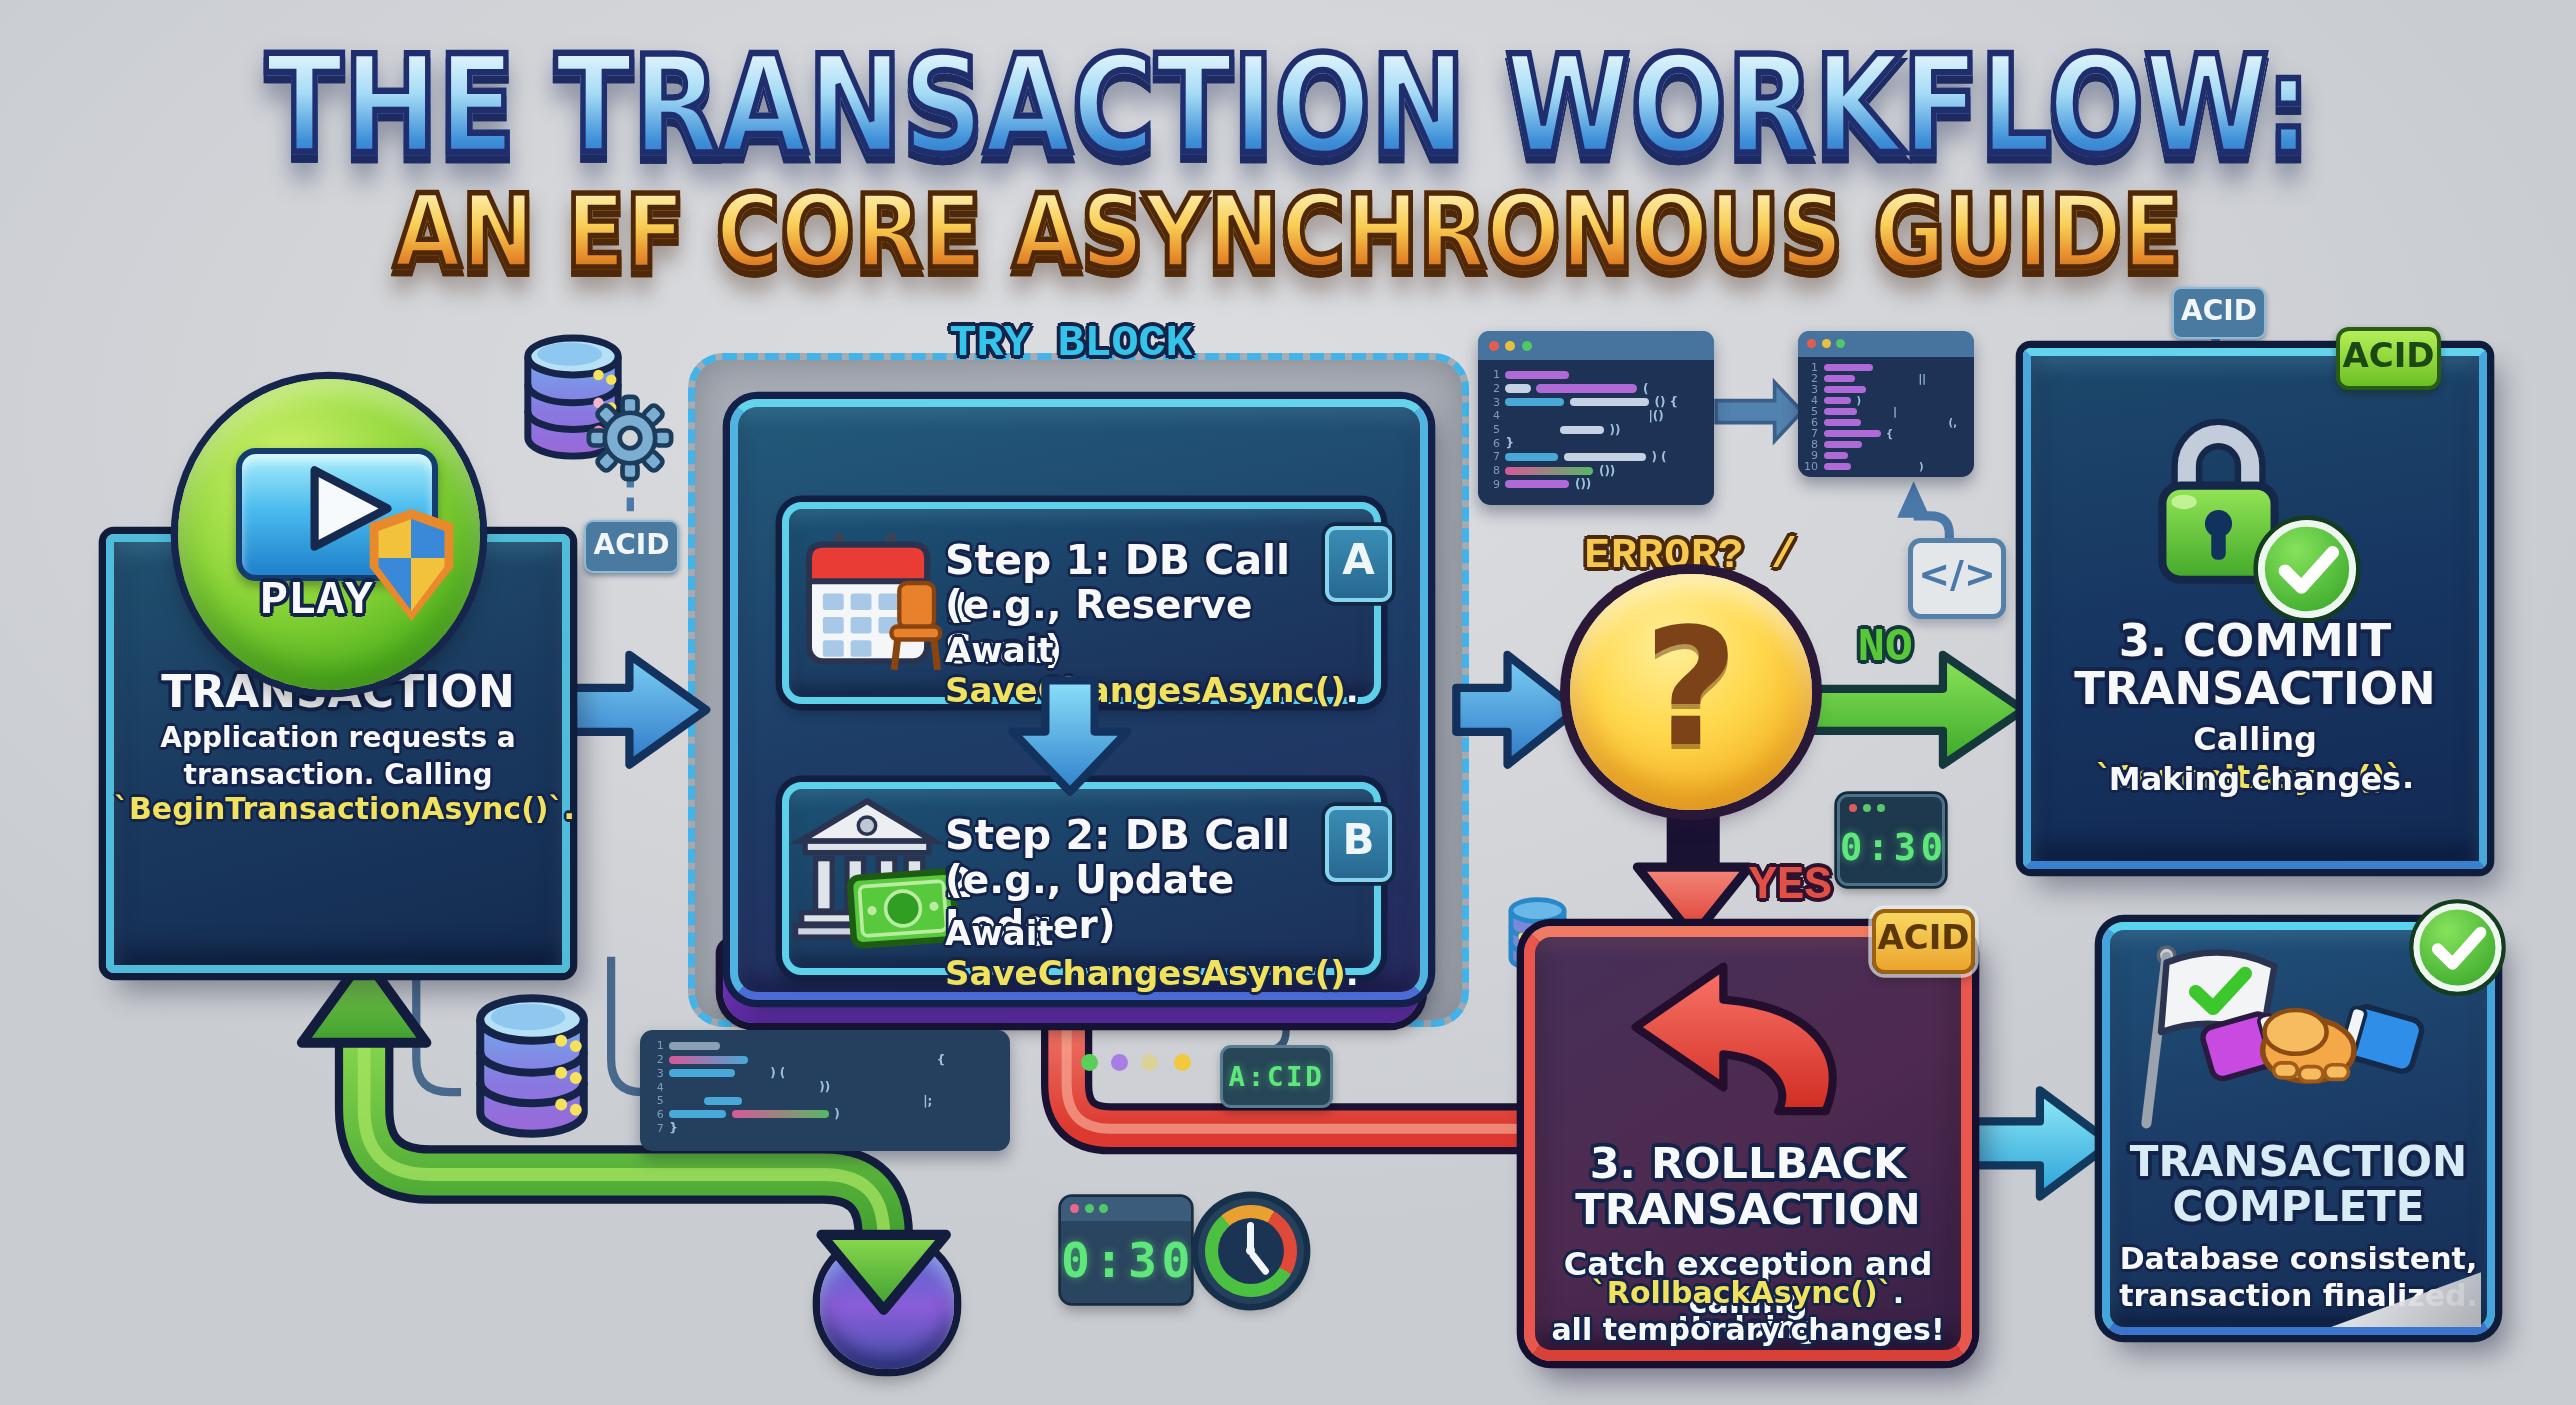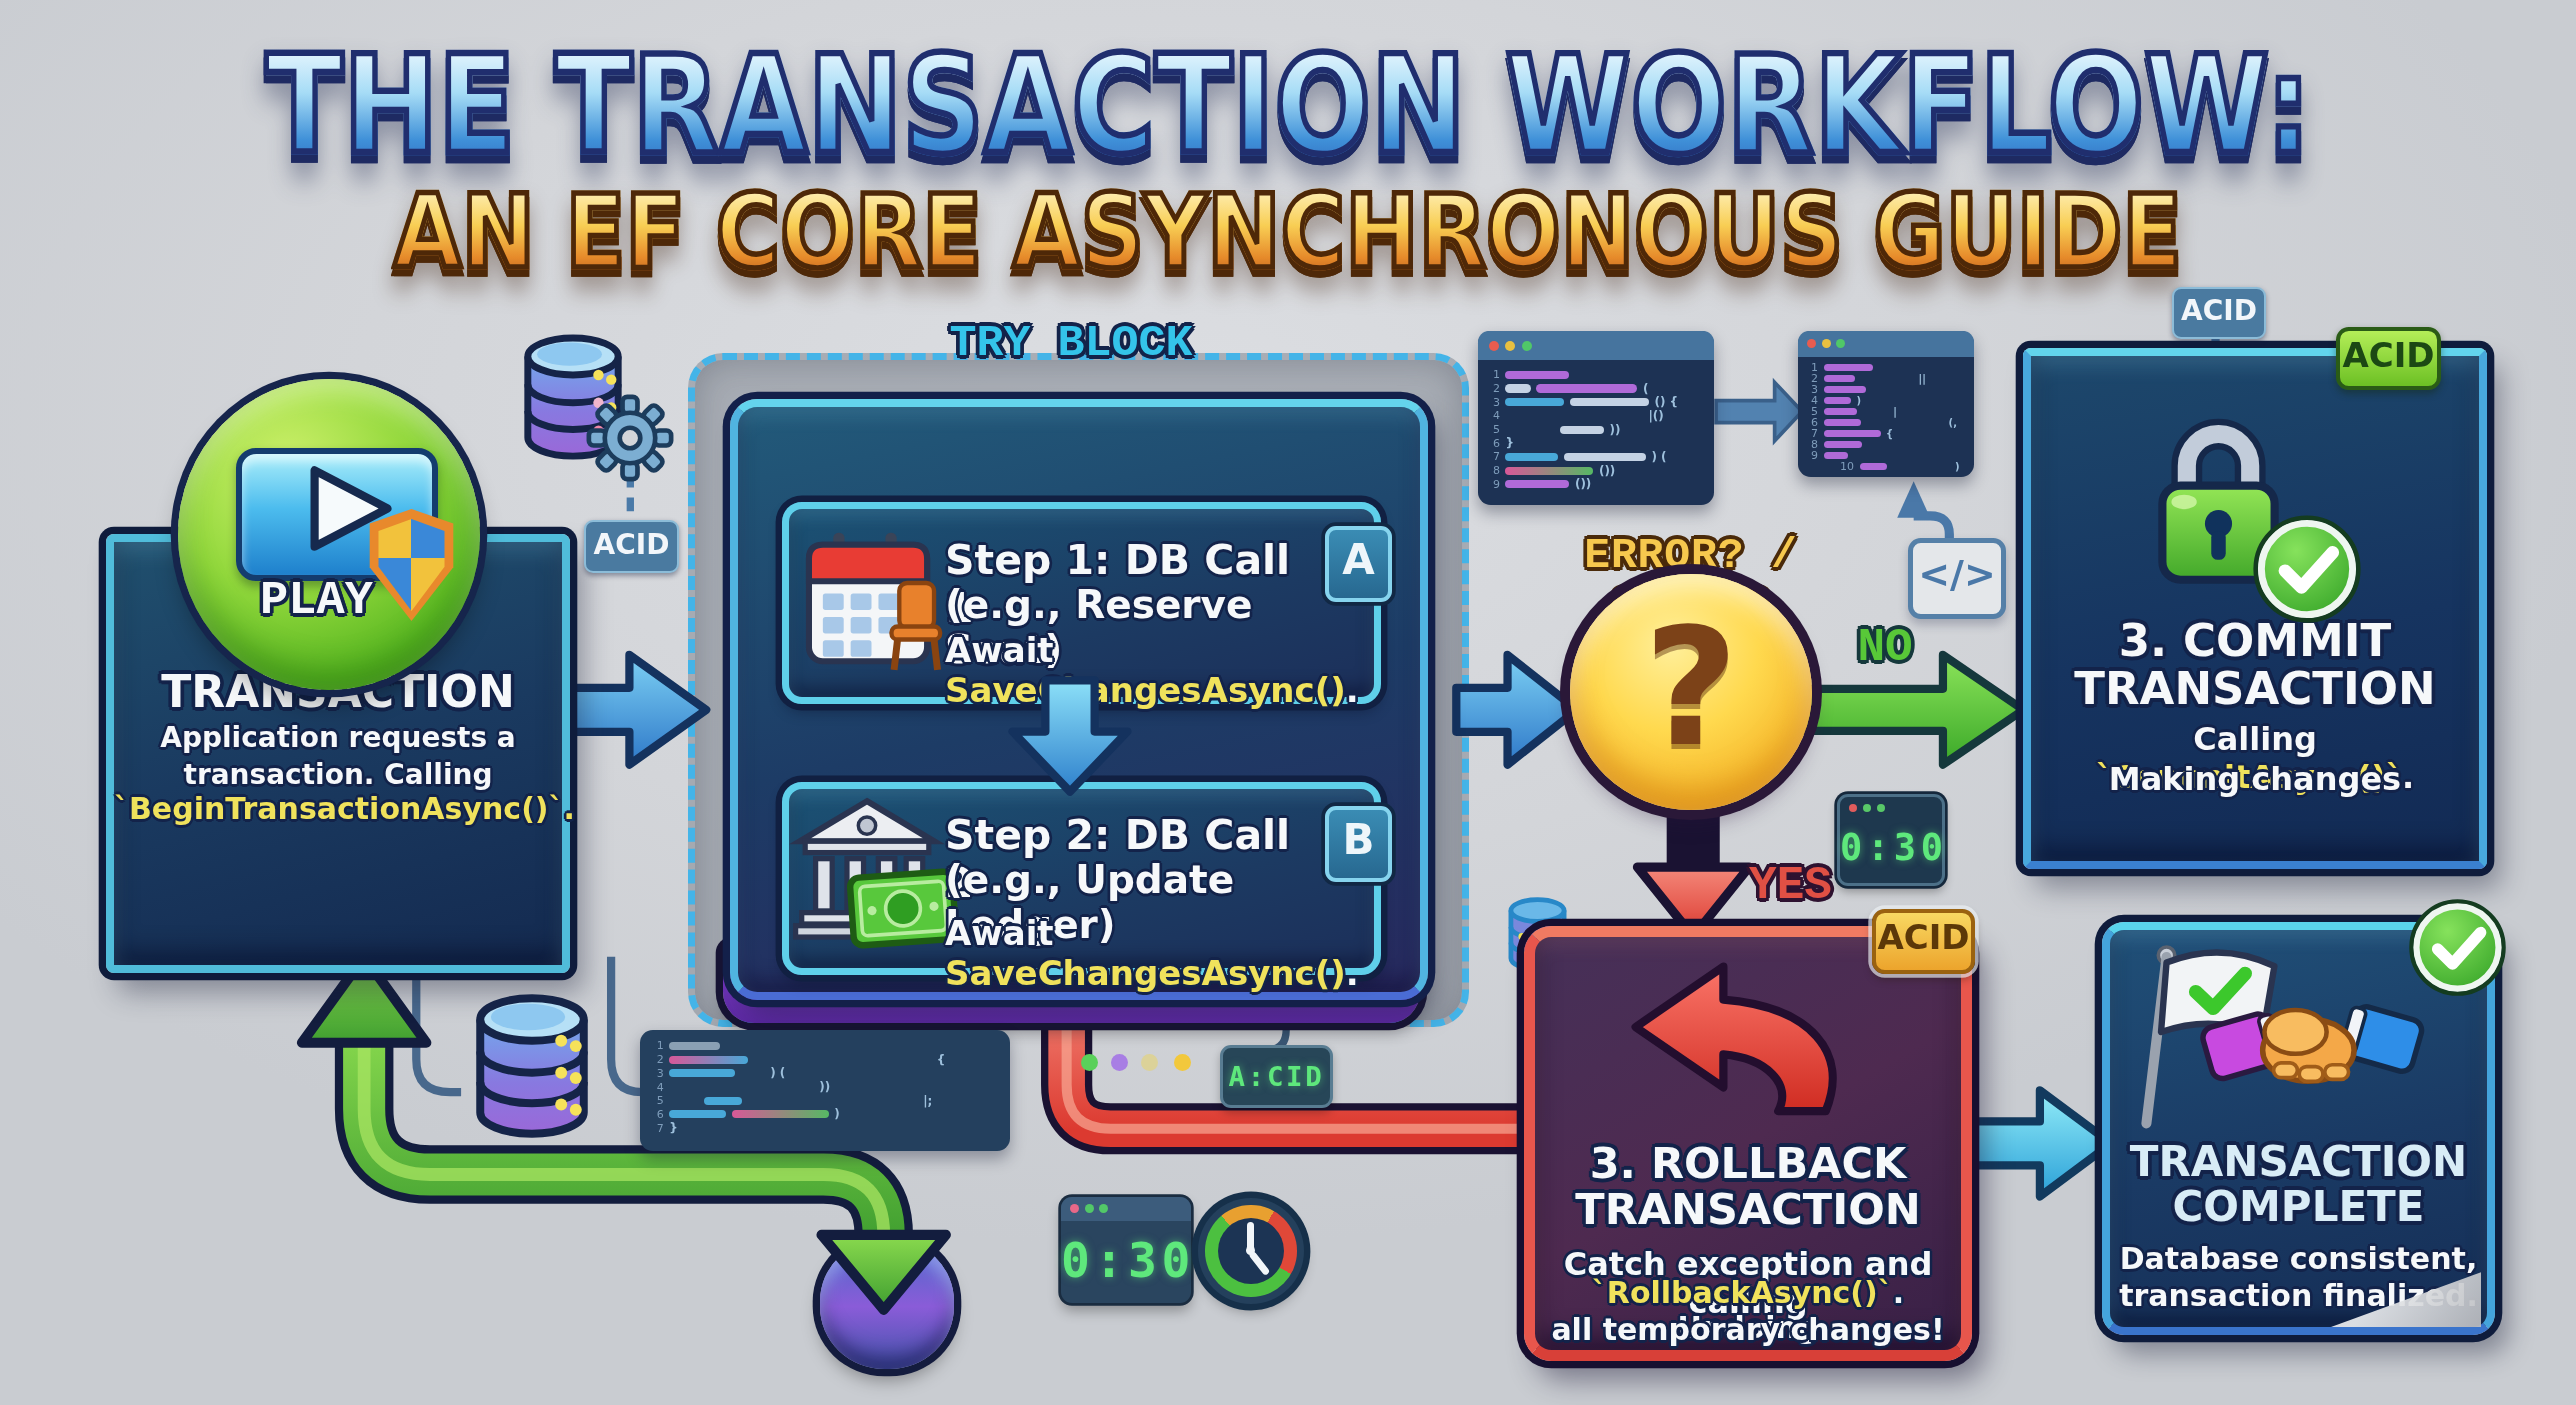--- a/index.html
+++ b/index.html
@@ -446,21 +446,21 @@
         </div>
       <div class="crow" style="height:11px;">
           <span class="ln">8</span>
           <span class="bar b-p" style="width:38px;height:6.4px;"></span>
         </div>
       <div class="crow" style="height:11px;">
           <span class="ln">9</span>
           <span class="bar b-p" style="width:24px;height:6.4px;"></span>
           <span class="bar b-g" style="width:49px;height:6.4px;"></span>
         </div>
-      <div class="crow" style="height:11px;margin-left:36px;">
+      <div class="crow" style="height:11px;">
           <span class="ln">10</span>
           <span class="bar b-p" style="width:27.4px;height:6.4px;"></span>
           <span class="bar b-g" style="width:57px;height:6.4px;"></span>
           <span class="glyph" style="font-size:10px;">)</span>
         </div>
     </div>
   </div>
   <div class="abs code-glyph-box">
     <span>&lt;/&gt;</span>
   </div>

